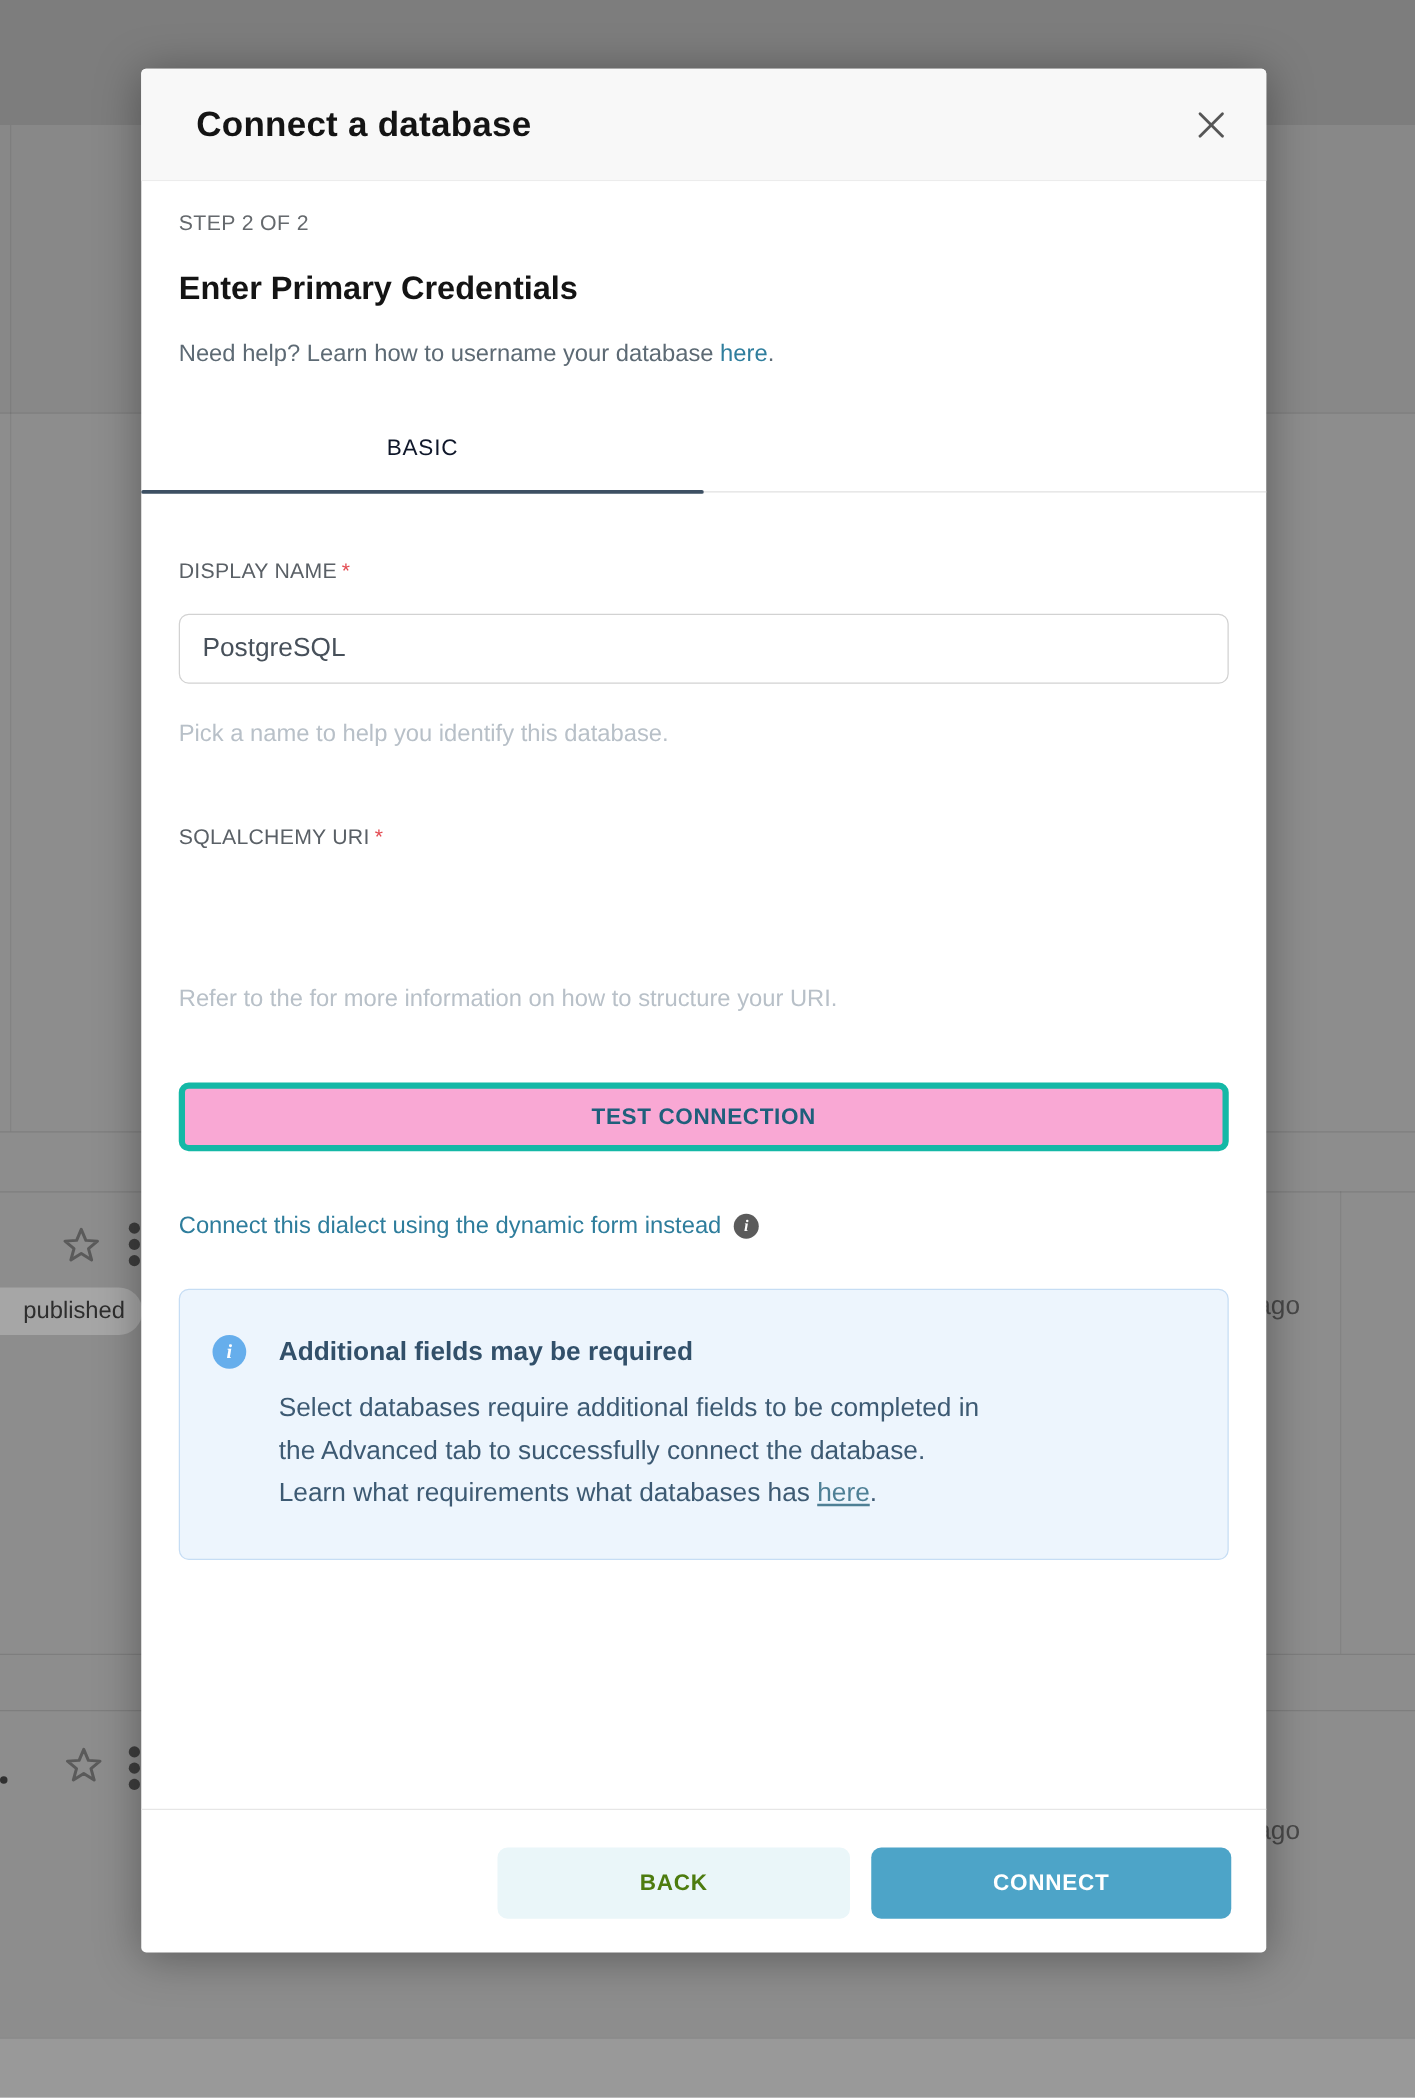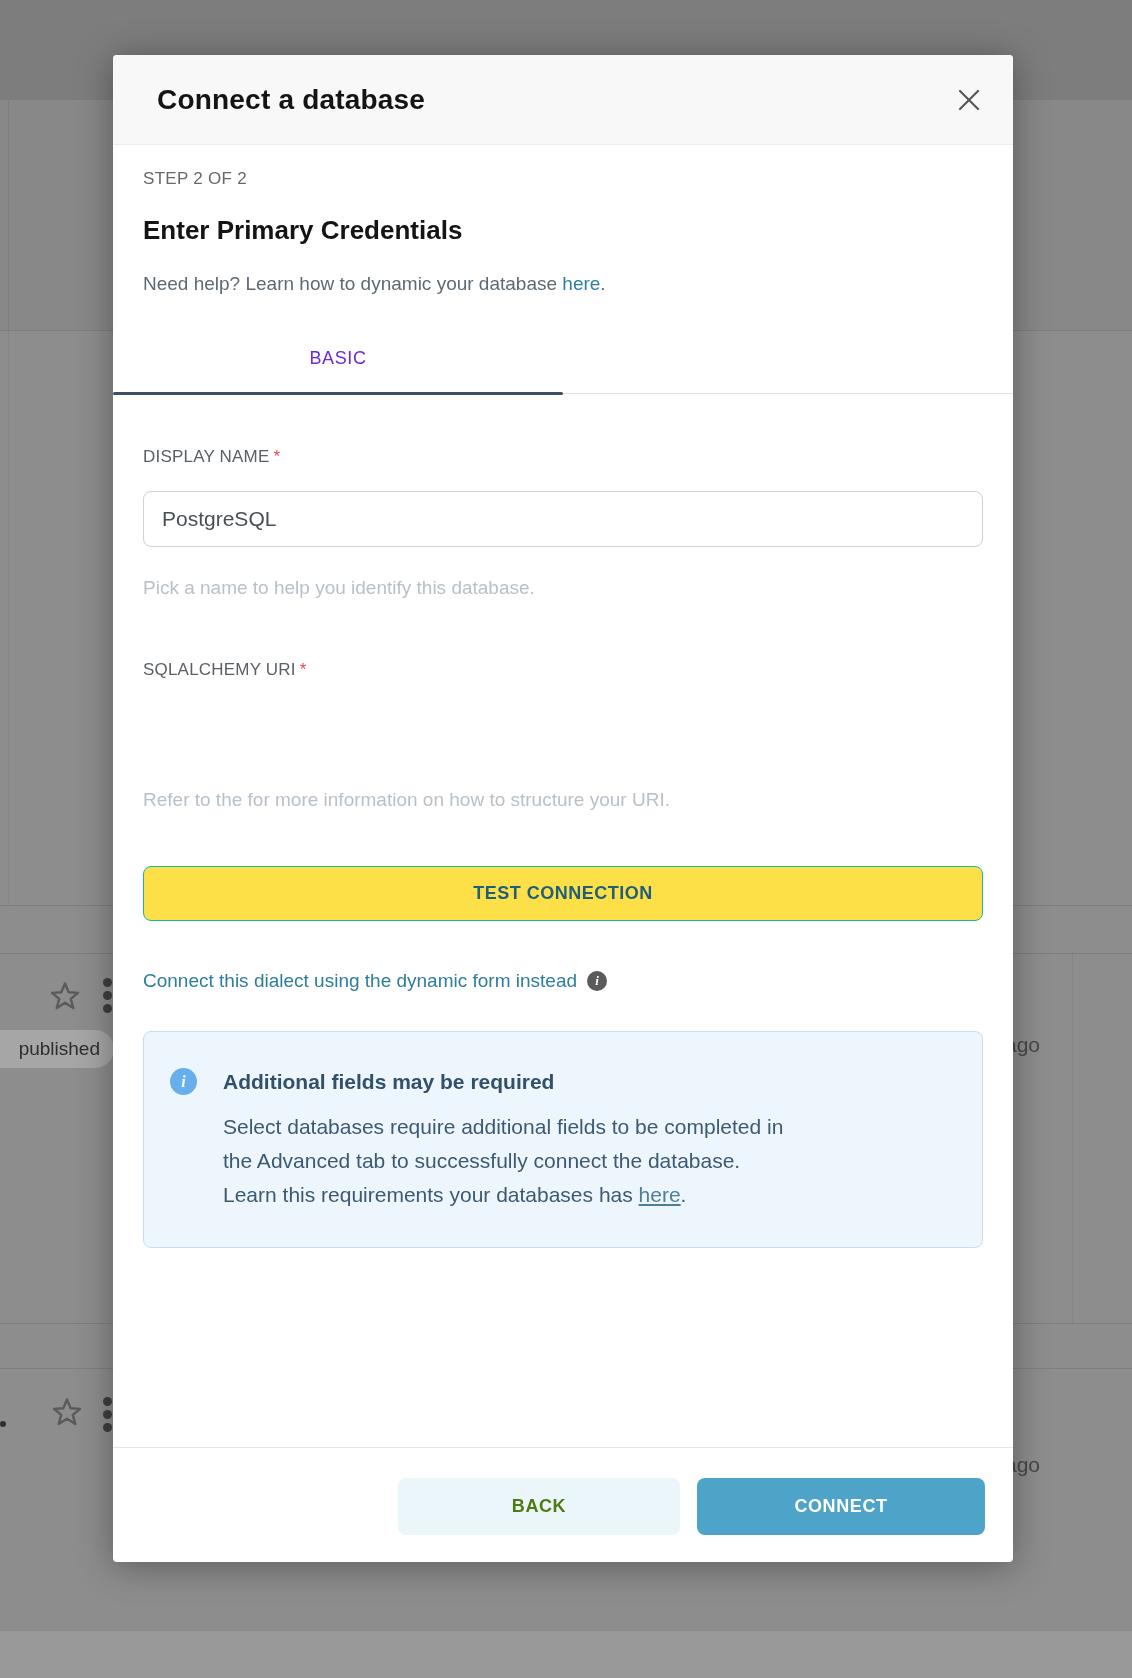--- a/index.html
+++ b/index.html
@@ -63,41 +63,41 @@
 
   .tabs-row {
     left: 0; top: 255px; width: 900px; height: 84px;
     display: flex; border-bottom: 1px solid #e1e1e1;
   }
   .tab {
     width: 50%; display: flex; align-items: flex-end; justify-content: center;
     padding-bottom: 24px; font-size: 18px; color: #454e57; letter-spacing: 0.6px;
     cursor: pointer; position: relative;
   }
-  .tab.active { color: #6d28d9; }
+  .tab.active { color: #0f172a; }
   .tab.active::after {
     content: ""; position: absolute; left: 0; bottom: -2px; width: 100%; height: 3px;
     background: #3d5063; border-radius: 2px;
   }
 
   .field-label { left: 30px; font-size: 17px; color: #5a6066; letter-spacing: 0.2px; }
   .field-label .req { color: #e34b52; margin-left: 4px; }
   .text-input {
     left: 30px; width: 840px; height: 56px;
     border: 1px solid #d2d2d2; border-radius: 8px;
     font-family: "Liberation Sans", sans-serif;
     font-size: 21px; color: #47505a; padding: 0 18px;
     background: #fff; outline: none;
   }
   .text-input::placeholder { color: #b7bec6; opacity: 1; }
   .field-help { left: 30px; font-size: 19px; color: #b8c0c8; }
 
   .test-btn {
     left: 30px; top: 811px; width: 840px; height: 55px;
-    background: #fde047; border: 1px solid #14b8a6; border-radius: 8px;
+    background: #f9a8d4; border: 5px solid #14b8a6; border-radius: 8px;
     color: #1f5f7b; font-size: 18px; font-weight: 700; letter-spacing: 0.5px;
     font-family: "Liberation Sans", sans-serif; cursor: pointer;
   }
 
   .dyn-link-row { left: 30px; top: 915px; display: flex; align-items: center; gap: 10px; }
   .dyn-link { font-size: 19px; color: #2e7d9c; cursor: pointer; }
   .info-circle-dark {
     width: 20px; height: 20px; border-radius: 50%; background: #5b5b5b;
     color: #ffffff; font-size: 13px; font-weight: 700;
     display: flex; align-items: center; justify-content: center;
@@ -184,21 +184,21 @@
         <line x1="4" y1="4" x2="22" y2="22" stroke="#565656" stroke-width="2.2" stroke-linecap="round"></line>
         <line x1="22" y1="4" x2="4" y2="22" stroke="#565656" stroke-width="2.2" stroke-linecap="round"></line>
       </svg>
     </button>
   </div>
 
   <div class="m-abs step-label">STEP 2 OF 2</div>
   <h2 class="m-abs modal-h2">Enter Primary Credentials</h2>
 
   <div class="m-abs help-line">
-    <span>Need help? Learn how to dynamic your database </span><a class="link-teal">here</a><span>.</span>
+    <span>Need help? Learn how to username your database </span><a class="link-teal">here</a><span>.</span>
   </div>
 
   <div class="m-abs tabs-row">
     <div class="tab active">BASIC</div>
   </div>
 
   <div class="m-abs field-label" style="top:392px">
     <span>DISPLAY NAME</span><span class="req">*</span>
   </div>
   <input class="m-abs text-input" style="top: 436px;" type="text" value="PostgreSQL">
@@ -215,21 +215,21 @@
     <a class="dyn-link">Connect this dialect using the dynamic form instead</a>
     <span class="info-circle-dark">i</span>
   </div>
 
   <div class="m-abs alert-box">
     <span class="alert-icon">i</span>
     <div class="alert-title">Additional fields may be required</div>
     <div class="alert-body">
       <span class="line">Select databases require additional fields to be completed in</span>
       <span class="line">the Advanced tab to successfully connect the database.</span>
-      <span class="line"><span>Learn this requirements your databases has </span><a class="alert-link">here</a><span>.</span></span>
+      <span class="line"><span>Learn what requirements what databases has </span><a class="alert-link">here</a><span>.</span></span>
     </div>
   </div>
 
   <div class="m-abs footer-divider"></div>
   <button class="m-abs footer-btn back-btn">BACK</button>
   <button class="m-abs footer-btn connect-btn">CONNECT</button>
 
 </div>
 
 </body></html>

